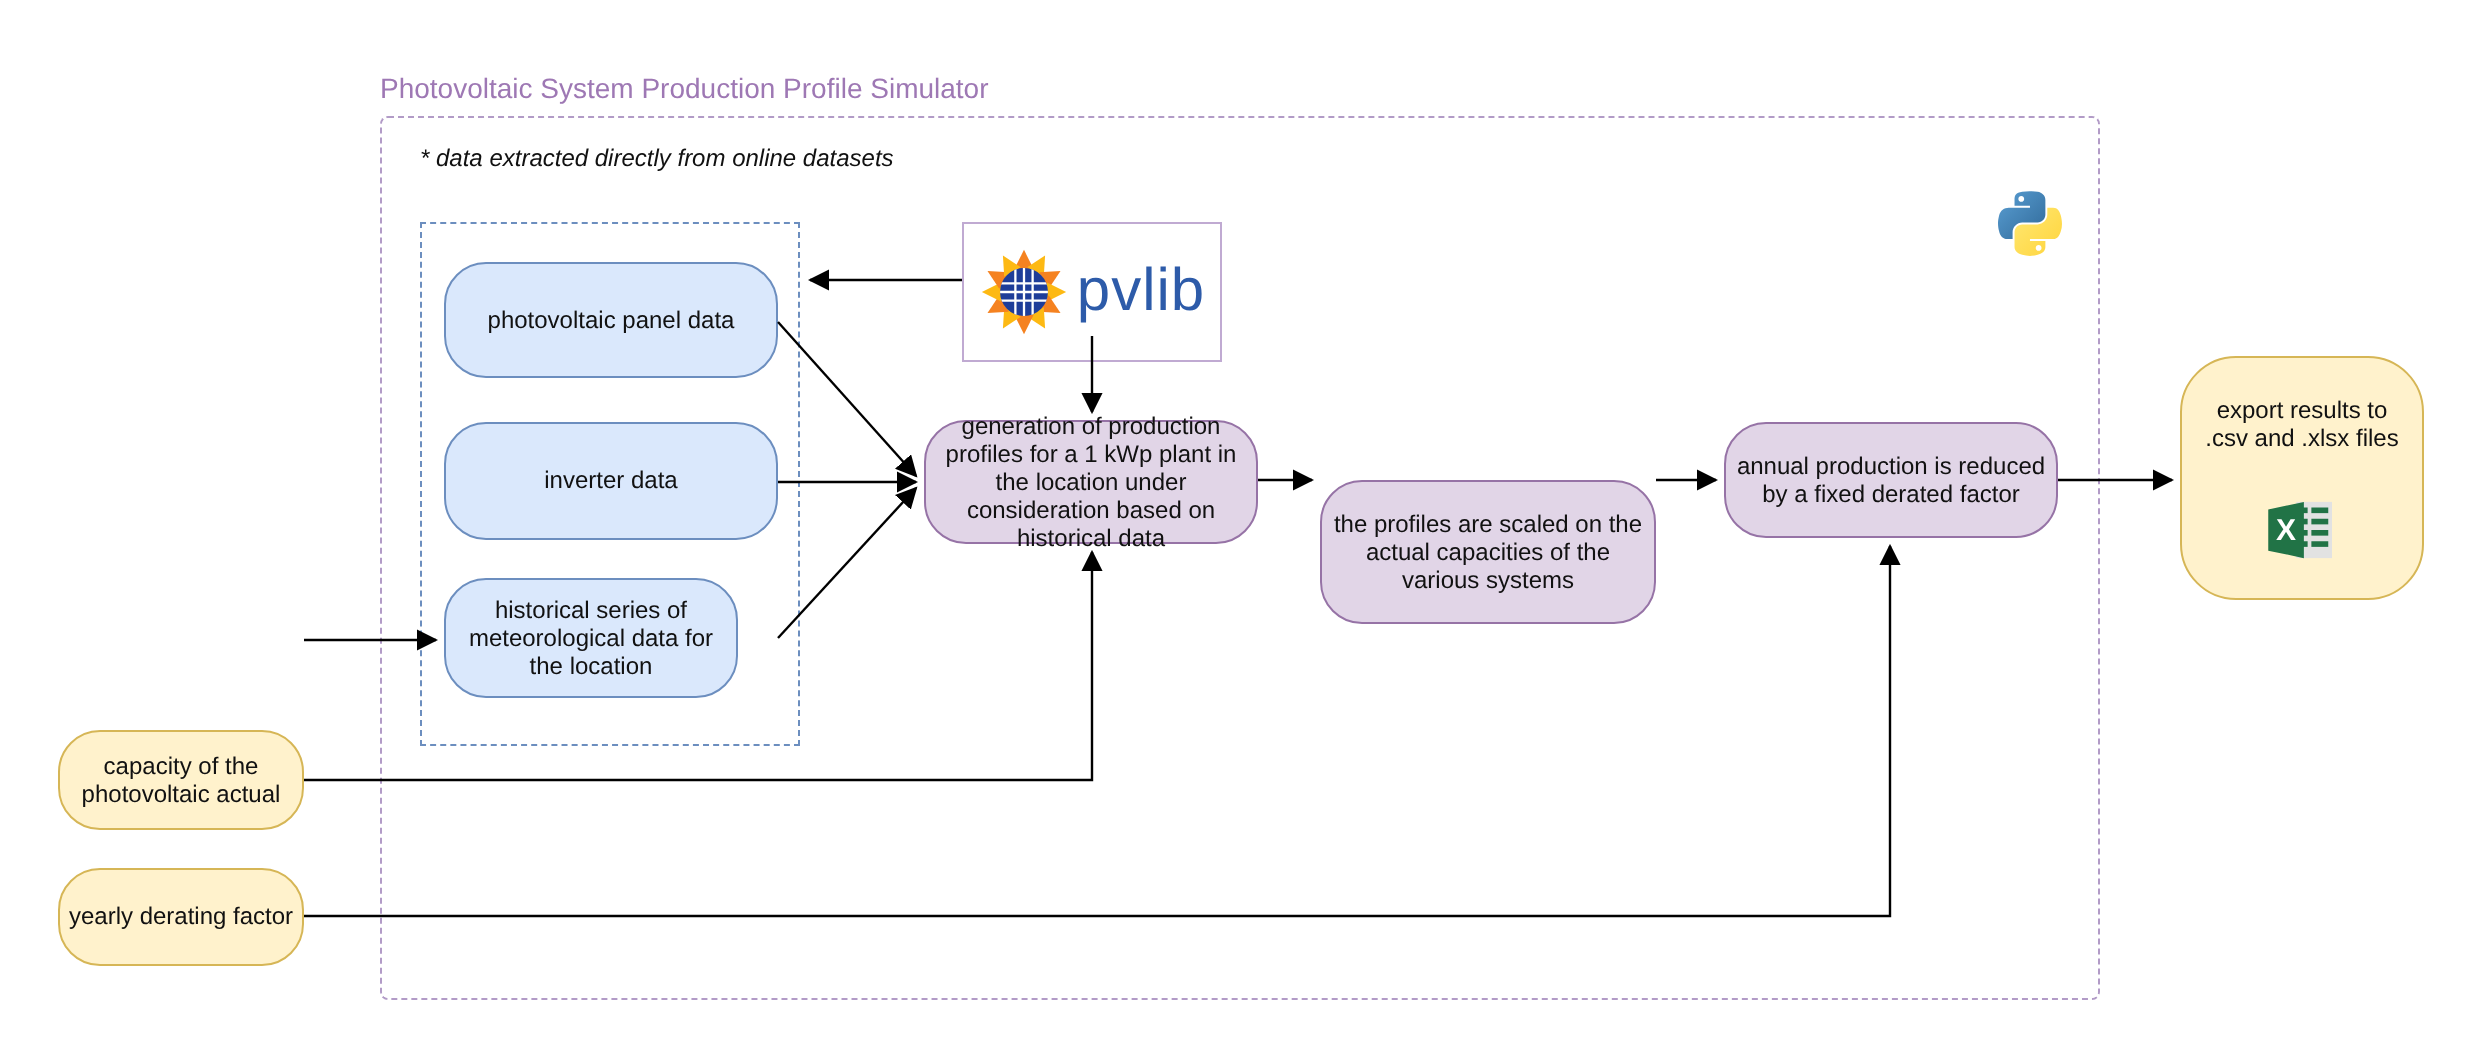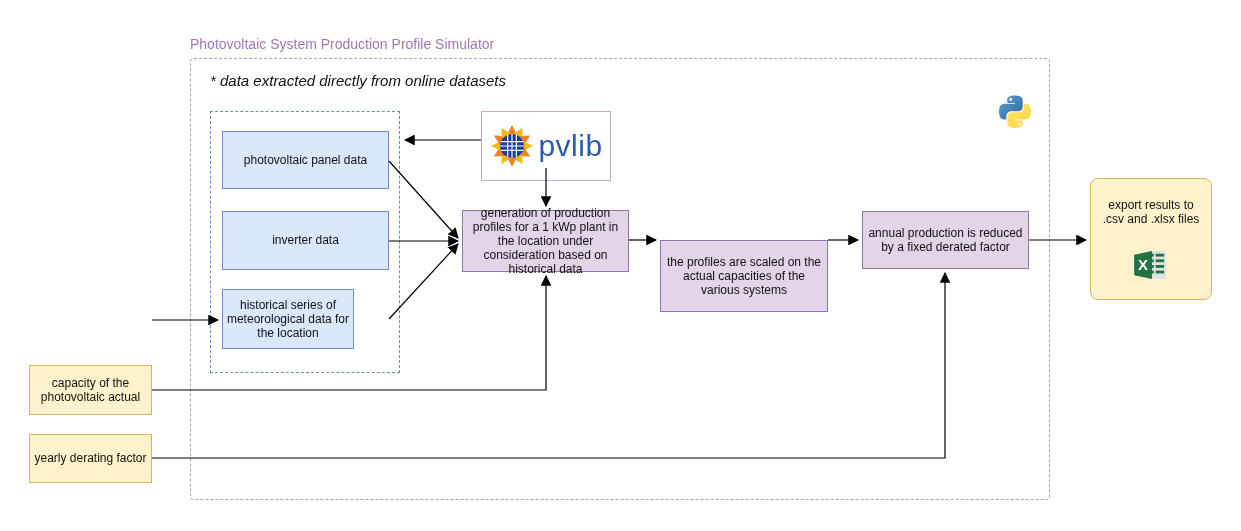--- a/index.html
+++ b/index.html
@@ -10,40 +10,40 @@
   .abs{position:absolute;box-sizing:border-box;}
   .title{
     left:190px;top:36px;font-size:14px;font-weight:normal;
     color:var(--title,#9e78b4);white-space:nowrap;
   }
   .outer-box{
     left:190px;top:58px;width:860px;height:442px;
     border:1.5px dashed var(--container-border,#b29bc7);border-radius:4px;
   }
   .note{
-    left:210px;top:72px;font-size:15px;font-style:italic;color:#111;white-space:nowrap;
+    left:210px;top:72px;font-size:12px;font-style:italic;color:#111;white-space:nowrap;
   }
   .sources-box{
     left:210px;top:111px;width:190px;height:262px;
     border:1.5px dashed var(--source-border,#6c8ebf);
   }
   .node{
     display:flex;align-items:center;justify-content:center;text-align:center;
-    font-size:12px;line-height:1.18;border-radius:0;padding:2px;
+    font-size:12px;line-height:1.18;border-radius:21px;padding:2px;
   }
   .src{background:var(--source-fill,#dae8fc);border:1px solid var(--source-border,#6c8ebf);}
   .proc{background:var(--process-fill,#e1d5e7);border:1px solid var(--process-border,#9673a6);}
   .inp{background:var(--input-fill,#fff2cc);border:1px solid var(--input-border,#d6b656);}
   .out{
     background:var(--input-fill,#fff2cc);border:1px solid var(--input-border,#d6b656);
-    border-radius:8px;flex-direction:column;gap:24px;
+    border-radius:28px;flex-direction:column;gap:24px;
   }
   #src-panel{left:222px;top:131px;width:167px;height:58px;}
   #src-inverter{left:222px;top:211px;width:167px;height:59px;}
-  #src-meteo{left:222px;top:289px;width:132px;height:60px;}
+  #src-meteo{left:222px;top:289px;width:147px;height:60px;}
   #proc-gen{left:462px;top:210px;width:167px;height:62px;}
   #proc-scale{left:660px;top:212px;width:168px;height:72px;margin-top:28px;}
   #proc-derate{left:862px;top:211px;width:167px;height:58px;}
   #inp-location{left:29px;top:305px;width:123px;height:30px;}
   #inp-capacity{left:29px;top:365px;width:123px;height:50px;}
   #inp-derating{left:29px;top:434px;width:123px;height:49px;}
   #out-export{left:1090px;top:178px;width:122px;height:122px;padding:8px;}
   .pvlib-box{
     left:481px;top:111px;width:130px;height:70px;background:#fff;
     border:1.5px solid var(--pvlib-border,#c0aad2);

